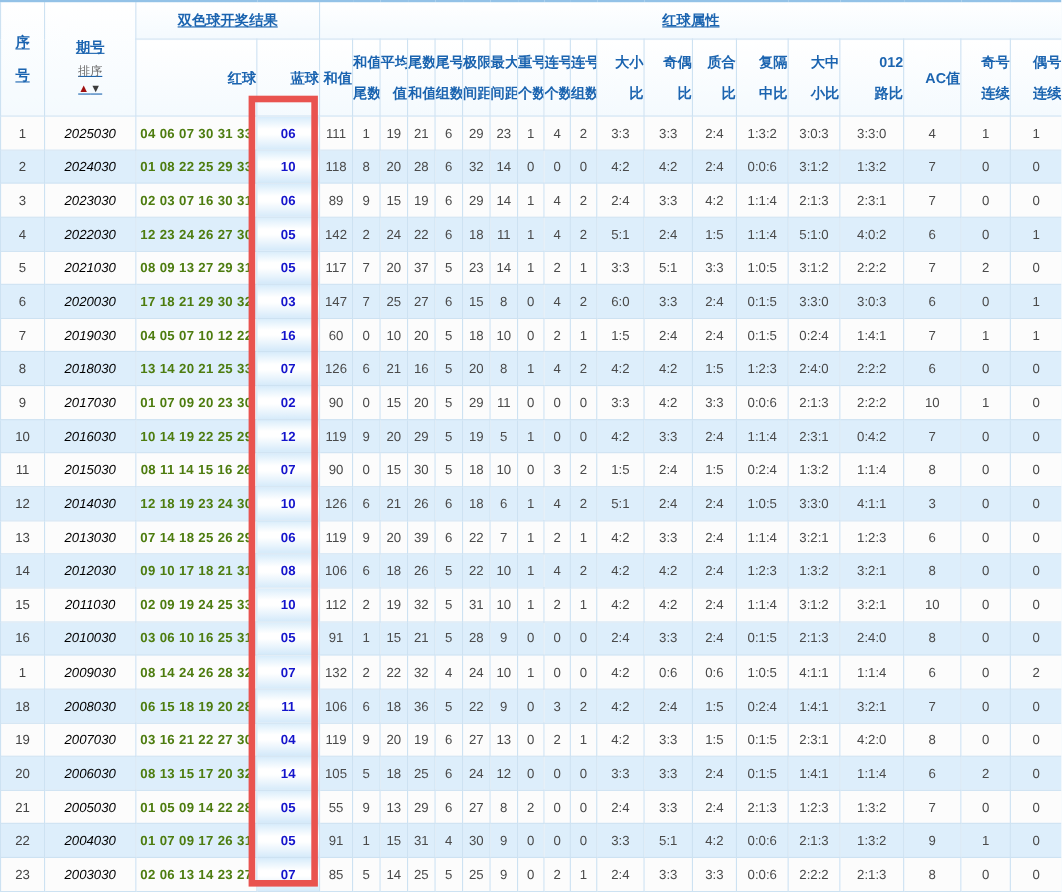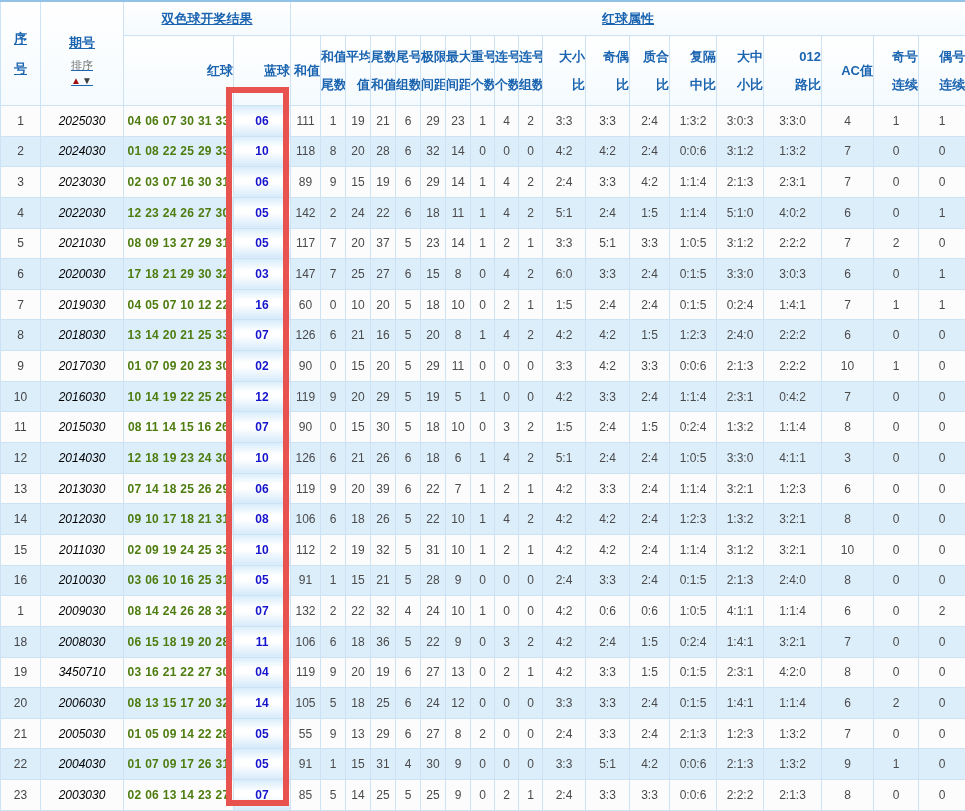--- a/index.html
+++ b/index.html
@@ -630,21 +630,21 @@
           <td class="cell-val">1:5</td>
           <td class="cell-val">0:2:4</td>
           <td class="cell-val">1:4:1</td>
           <td class="cell-val">3:2:1</td>
           <td class="cell-val">7</td>
           <td class="cell-val">0</td>
           <td class="cell-val">0</td>
         </tr>
         <tr>
           <td class="cell-seq">19</td>
-          <td class="cell-issue">3450710</td>
+          <td class="cell-issue">2007030</td>
           <td class="cell-red">03 16 21 22 27 30</td>
           <td class="cell-blue">04</td>
           <td class="cell-val">119</td>
           <td class="cell-val">9</td>
           <td class="cell-val">20</td>
           <td class="cell-val">19</td>
           <td class="cell-val">6</td>
           <td class="cell-val">27</td>
           <td class="cell-val">13</td>
           <td class="cell-val">0</td>

